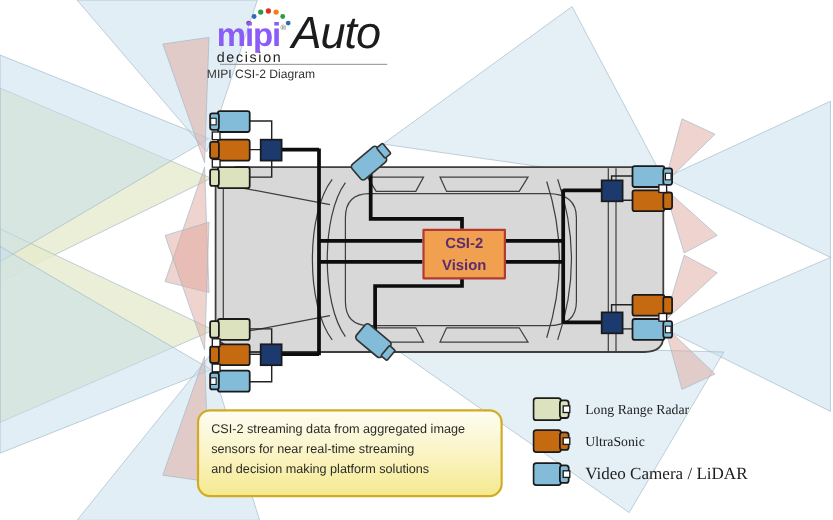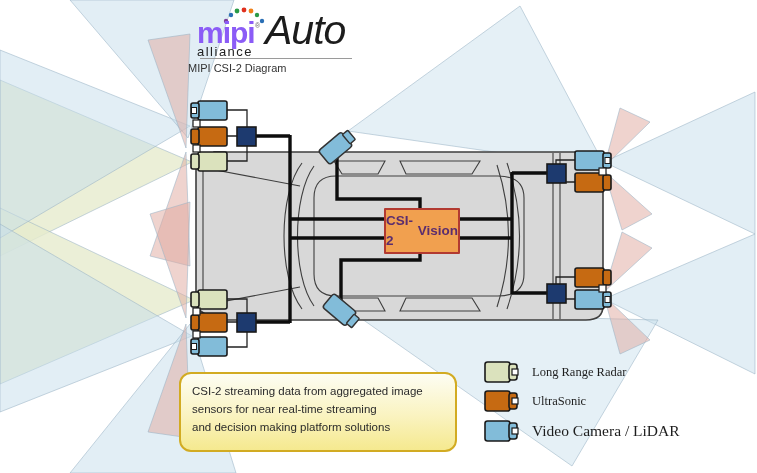--- a/index.html
+++ b/index.html
@@ -16,21 +16,21 @@
                  color:#222;line-height:1;}
   .auto-word{position:absolute;left:72px;top:2px;font-size:41px;font-style:italic;
              font-weight:400;letter-spacing:-1px;color:#1c1c1c;line-height:1.1;}
   #logo-underline{position:absolute;left:200px;top:58px;width:152px;height:1px;background:#9a9a9a;}
   #subtitle{position:absolute;left:188px;top:62px;width:180px;
             font-size:11px;color:#333;}
 
   
   #csi2-box{position:absolute;left:384px;top:208px;width:72px;height:42px;
             background:#f1a04f;border:2px solid #b23a31;border-radius:1px;
-            display:flex;flex-direction:row;align-items:center;justify-content:center;
+            display:flex;flex-direction:column;align-items:center;justify-content:center;
             font-size:13.5px;font-weight:700;color:#5b2d6e;line-height:1.45;}
 
   
   #note-box{position:absolute;left:179px;top:372px;width:252px;height:58px;
             background:linear-gradient(180deg,#fdfdf3 0%,#faf3c0 55%,#f5e98f 100%);
             border:2.5px solid #d2ab22;border-radius:12px;padding:9px 11px;
             font-size:11.5px;color:#2b2b2b;line-height:1.55;}
 
   
   #legend{position:absolute;left:484px;top:360px;width:240px;font-family:Liberation Serif, serif;}
@@ -184,21 +184,21 @@
     <circle cx="244" cy="10" r="2.4" fill="#e0301e"></circle>
     <circle cx="251" cy="11" r="2.4" fill="#f08019"></circle>
     <circle cx="257" cy="15" r="2.2" fill="#2a9a47"></circle>
     <circle cx="262" cy="21" r="2.2" fill="#2a6fb5"></circle>
   </g>
 </svg>
 
 <div id="logo">
   <div class="mipi-word">mipi</div>
   <div class="mipi-reg">®</div>
-  <div class="mipi-alliance">alliance</div>
+  <div class="mipi-alliance">decision</div>
   <div class="auto-word">Auto</div>
 </div>
 <div id="logo-underline"></div>
 <div id="subtitle">MIPI CSI-2 Diagram</div>
 
 <div id="csi2-box">
   <div>CSI-2</div>
   <div>Vision</div>
 </div>
 

